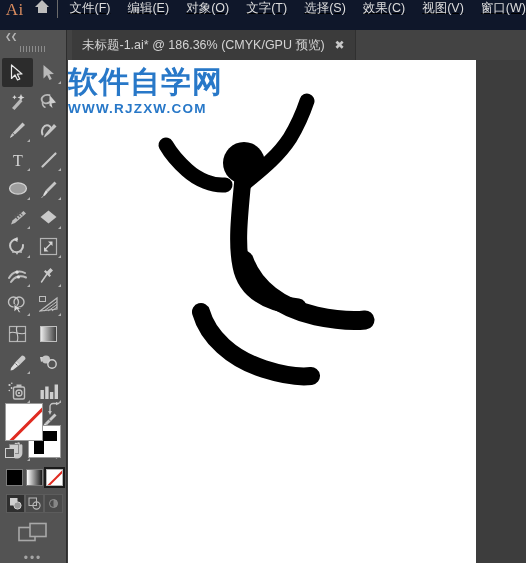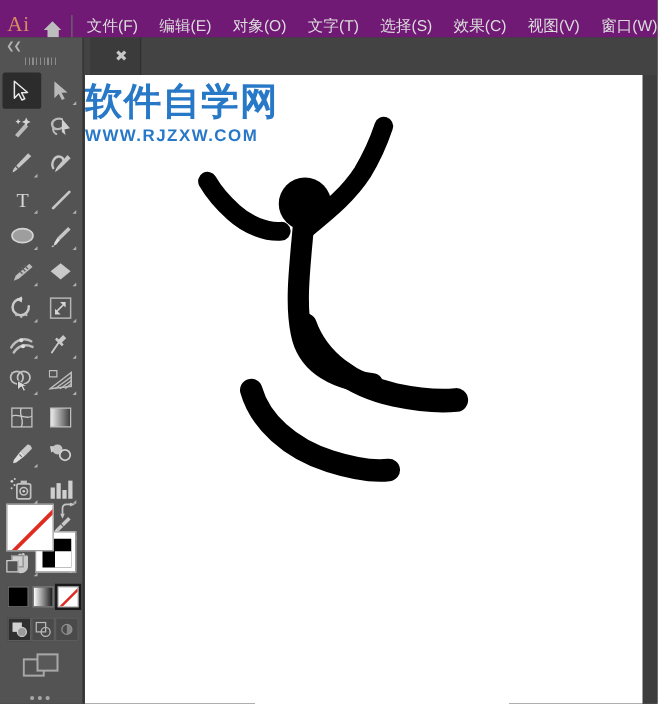--- a/index.html
+++ b/index.html
@@ -14,23 +14,23 @@
     font-family: "Liberation Sans", "DejaVu Sans", sans-serif;
     position: relative;
     -webkit-font-smoothing: antialiased;
   }
 
   
   #menubar {
     position: absolute;
     left: 0; top: 0;
     width: 526px; height: 30px;
-    background: #701a75;
-    display: flex;
-    align-items: flex-end;
+    background: #0f172a;
+    display: flex;
+    align-items: flex-start;
     box-sizing: border-box;
   }
   #ai-logo {
     width: 40px;
     text-align: center;
     color: #d98c5f;
     font-size: 17px;
     font-family: "Liberation Serif", "DejaVu Serif", serif;
     letter-spacing: 0.5px;
     user-select: none;
@@ -65,20 +65,21 @@
     width: 1px;
     height: 18px;
     background: #6b6b6b;
     margin: 0 8px 0 2px;
   }
   #menu-items {
     display: flex;
     align-items: center;
     gap: 17px;
     padding-left: 4px;
+    text-decoration: underline;
   }
   .menu-item {
     color: #dcdcdc;
     font-size: 12.5px;
     white-space: nowrap;
     cursor: default;
     user-select: none;
   }
 
   
@@ -314,21 +315,21 @@
     font-size: 12px;
     letter-spacing: 2px;
     user-select: none;
     cursor: pointer;
   }
 
   
   #canvas {
     position: absolute;
     left: 68px; top: 60px;
-    width: 446px;
+    width: 408px;
     height: 503px;
     background: #ffffff;
     overflow: hidden;
   }
   #watermark {
     position: absolute;
     left: 0px; top: 6px;
     user-select: none;
     pointer-events: none;
   }
@@ -368,20 +369,21 @@
     <span class="menu-item">文字(T)</span>
     <span class="menu-item">选择(S)</span>
     <span class="menu-item">效果(C)</span>
     <span class="menu-item">视图(V)</span>
     <span class="menu-item">窗口(W)</span>
   </div>
 </div>
 
 <div id="tabbar">
   <div id="doc-tab">
+    <span id="doc-tab-title">未标题-1.ai* @ 186.36% (CMYK/GPU 预览)</span>
     <span id="doc-tab-close">✖</span>
   </div>
 </div>
 
 <div id="canvas">
   <div id="watermark">
     <div id="wm-cn">软件自学网</div>
     <div id="wm-en">WWW.RJZXW.COM</div>
   </div>
 

